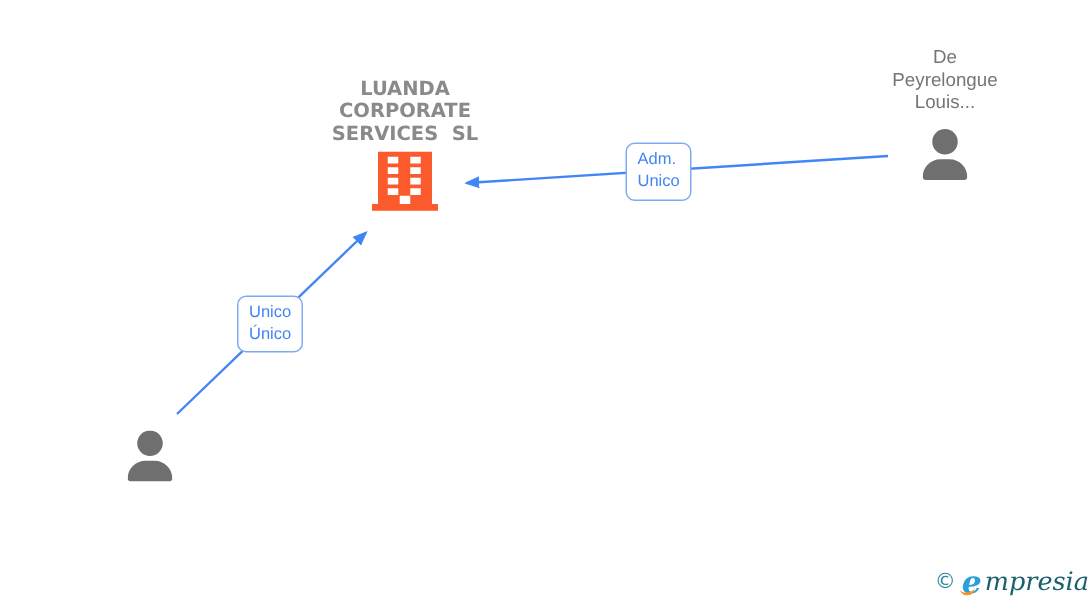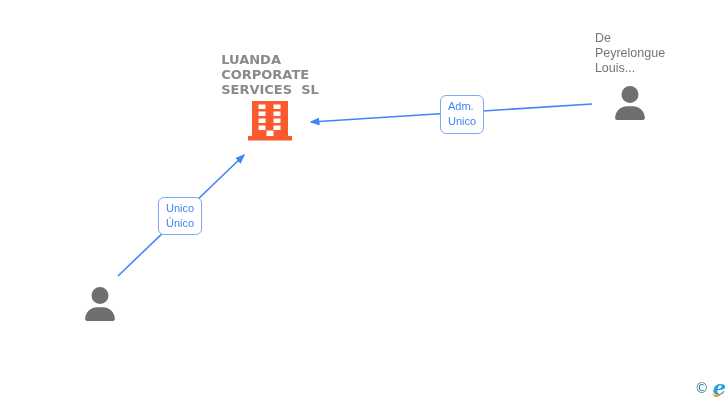--- a/index.html
+++ b/index.html
@@ -2,21 +2,21 @@
 <html><head>
 <meta charset="utf-8">
 <style>
   html,body{margin:0;padding:0;background:#fff;}
   .canvas{
     position:relative;width:728px;height:400px;background:#ffffff;overflow:hidden;
     font-family:"DejaVu Sans", sans-serif;
   }
   .lines-layer{position:absolute;left:0;top:0;z-index:1;}
   .node-label{
-    position:absolute;z-index:2;white-space:pre;text-align:left;
+    position:absolute;z-index:2;white-space:pre;text-align:center;
     transform:translateX(-50%);
   }
   .company-name{
     top:52px;left:270px;color:#8A8A8A;font-weight:bold;
     font-size:13px;line-height:15px;cursor:pointer;
   }
   .person-name{
     color:#757575;font-size:12.5px;line-height:15px;cursor:pointer;
     font-family:"Liberation Sans", sans-serif;
   }
@@ -26,21 +26,21 @@
   .building-icon{left:248px;top:101px;}
   .user-icon-tr{left:615px;top:86px;}
   .user-icon-bl{left:85px;top:287px;}
   .rel-label{
     position:absolute;z-index:3;background:#ffffff;
     border:1.5px solid #7FA9F4;border-radius:6px;box-sizing:border-box;
     color:#4285F4;font-size:11px;line-height:15px;white-space:pre;
     padding:3px 4px 3px 7px;cursor:pointer;
     font-family:"Liberation Sans", sans-serif;
   }
-  .rel-label.adm{left:440px;top:95px;width:44px;height:39px;}
+  .rel-label.adm{left:417px;top:95px;width:44px;height:39px;}
   .rel-label.socio{left:158px;top:197px;width:44px;height:38px;}
   .watermark{
     position:absolute;right:2px;bottom:2px;z-index:2;
     display:flex;align-items:center;gap:4px;
   }
   .wm-copy{color:#2E86A1;font-size:14px;font-family:"DejaVu Sans", sans-serif;}
   .wm-e{
     color:#2D9FD8;font-size:21px;line-height:20px;font-style:italic;font-weight:bold;
     font-family:"DejaVu Serif", serif;position:relative;
   }
@@ -109,15 +109,16 @@
 
   <div class="rel-label adm">Adm.
 Unico</div>
 
   <div class="rel-label socio">Unico
 Único</div>
 
   <div class="watermark">
     <span class="wm-copy">©</span>
     <span class="wm-e">e</span>
+    <span class="wm-rest">mpresia</span>
   </div>
 
 </div>
 
 </body></html>

